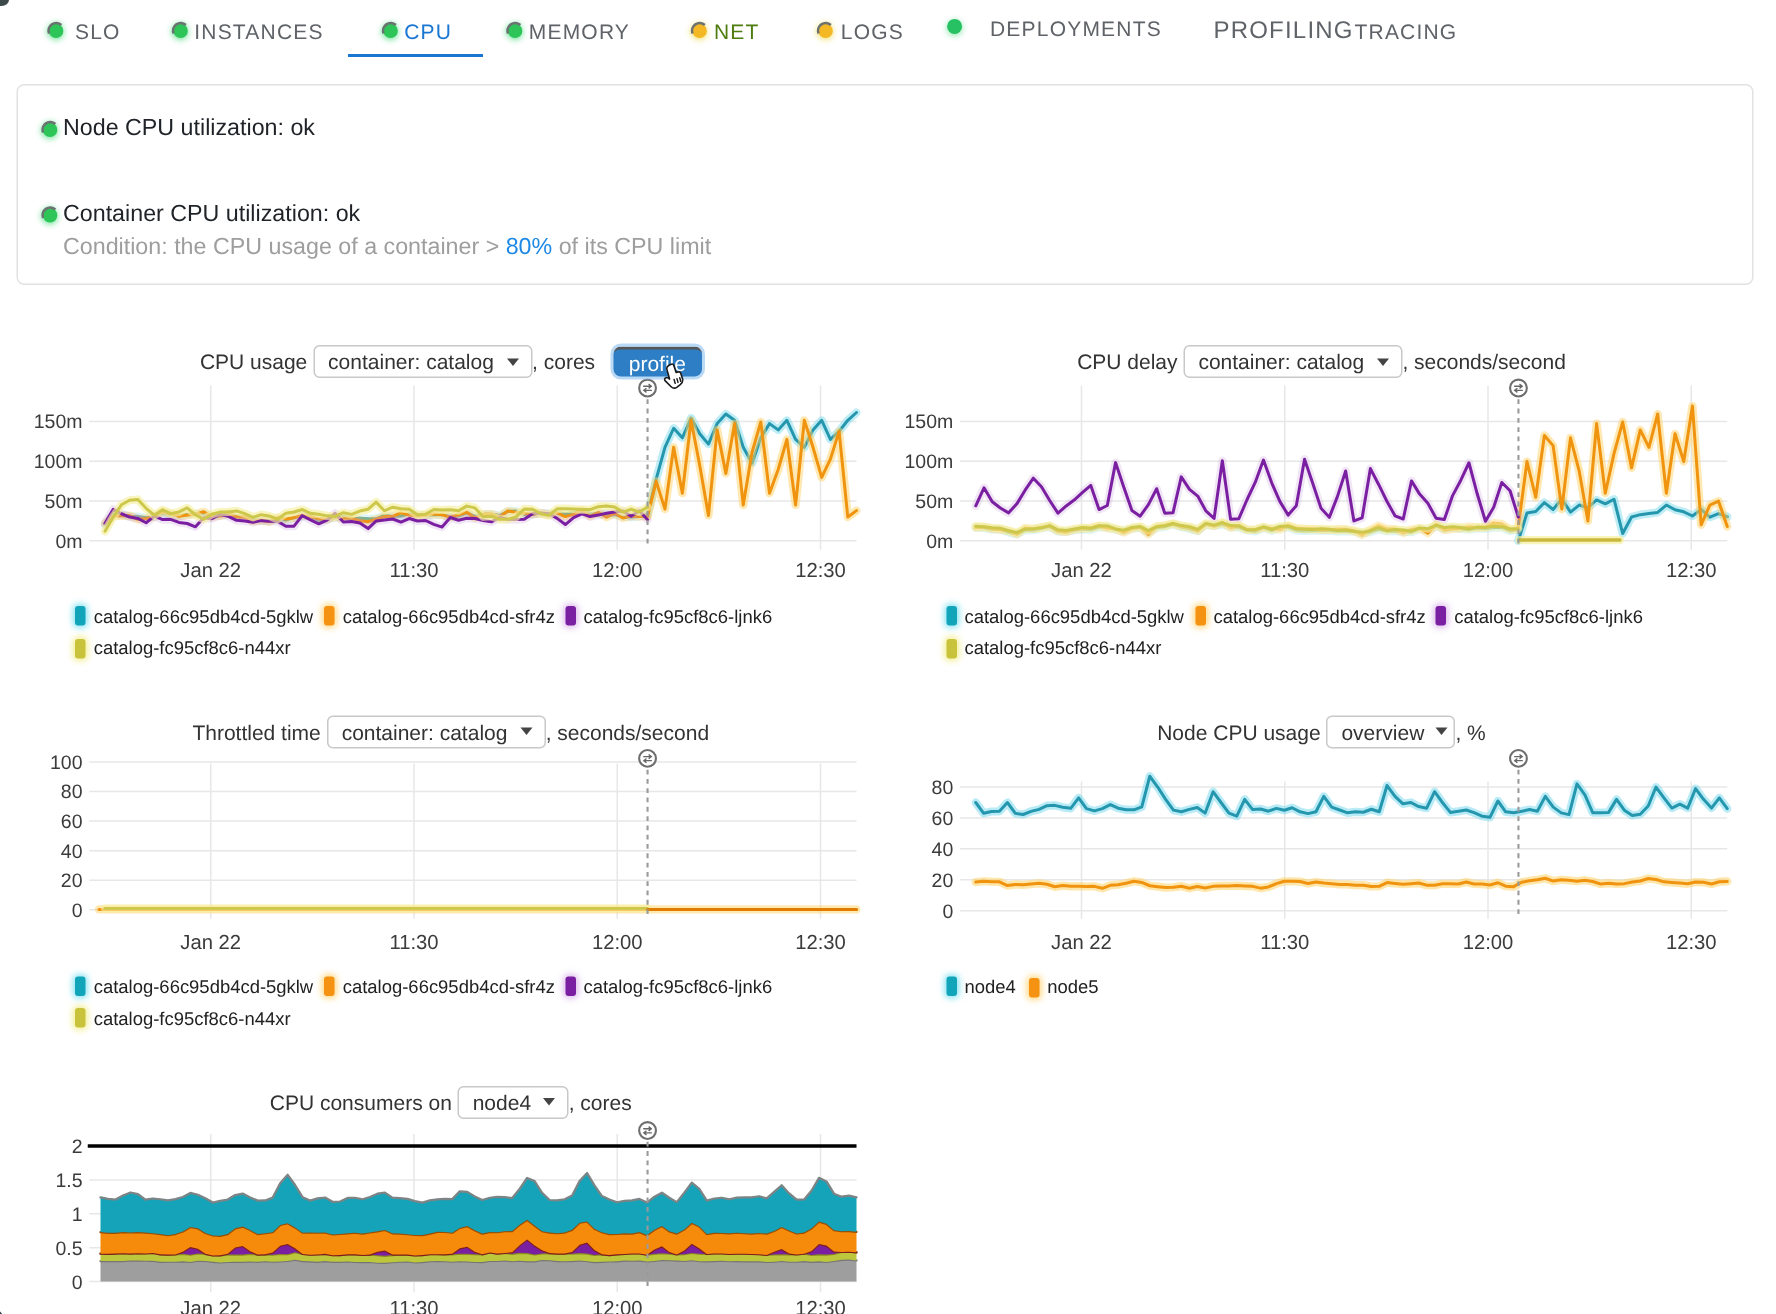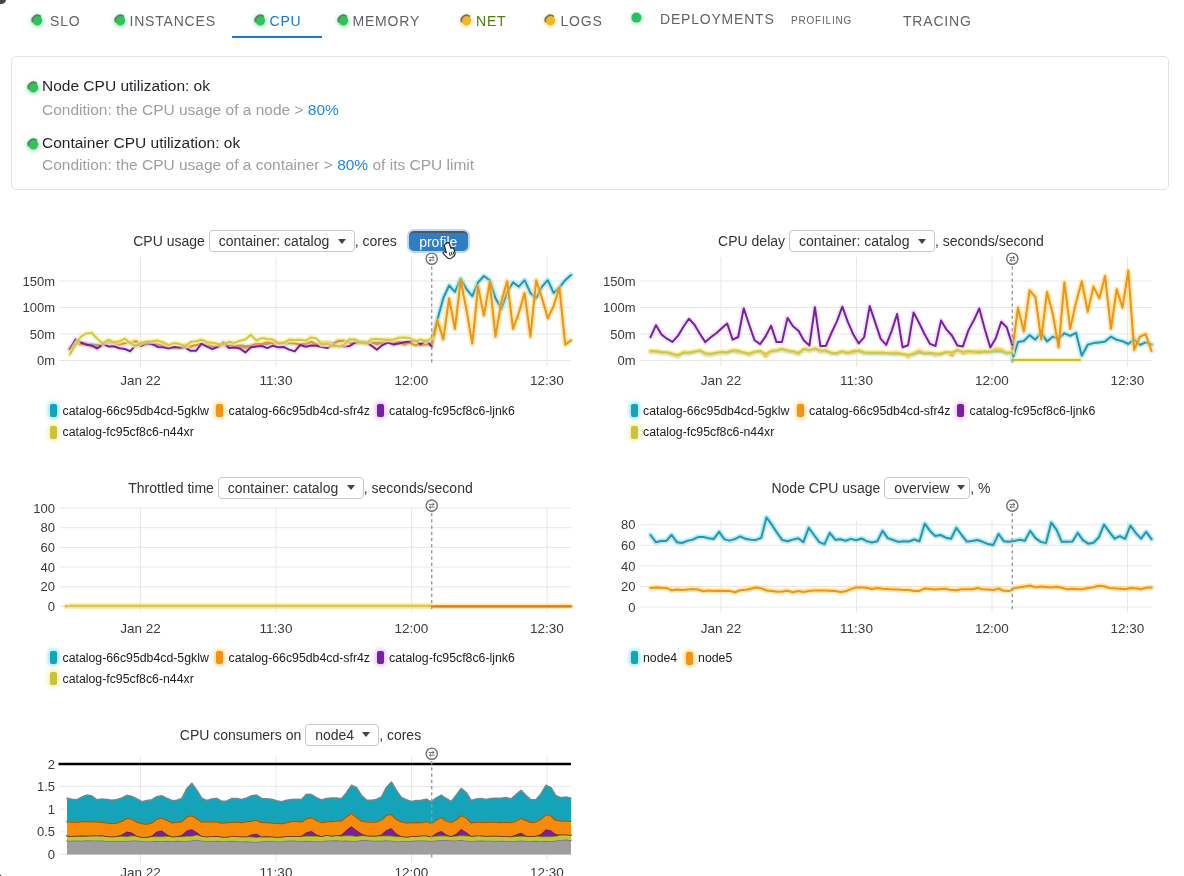--- a/index.html
+++ b/index.html
@@ -215,34 +215,33 @@
       </svg>
       <span style="margin-left:4px;font-size:14px;font-weight:500;letter-spacing:.8px;color:#5f6368">LOGS</span>
     </div>
     <div style="position:absolute;left:630px;top:11px;display:flex;height:19px;gap:14px;">
       <svg width="13" height="13" style="filter:drop-shadow(0 1px 2px rgba(80,220,130,.7))">
         <circle cx="6.4" cy="6.6" r="5" fill="#27c163"></circle>
       </svg>
       <span style="margin-left:3px;font-size:14px;font-weight:500;letter-spacing:.8px;color:#5f6368">DEPLOYMENTS</span>
     </div>
     <div style="position:absolute;left:788px;top:11px;display:flex;align-items:center;height:19px;">
-      <span style="margin-left:3px;font-size:10px;font-weight:500;letter-spacing:.8px;color:#5f6368">PROFILING</span>
+      <span style="margin-left:21px;font-size:16px;font-weight:500;letter-spacing:.8px;color:#5f6368">PROFILING</span>
     </div>
     <div style="position:absolute;left:900px;top:11px;display:flex;align-items:center;height:19px;justify-content:flex-end;">
       <span style="margin-left:3px;font-size:14px;font-weight:500;letter-spacing:.8px;color:#5f6368">TRACING</span>
     </div>
     <div style="position:absolute;left:231.5px;top:35.5px;width:90px;height:2px;background:#1976d2"></div>
 
 <div style="position:absolute;left:10.5px;top:56px;width:1158px;height:133.5px;border:1px solid #e2e2e2;border-radius:5px;"></div>
 <div style="position:absolute;left:26.5px;top:80px;"><svg width="13" height="13" style="filter:drop-shadow(0 1px 2px rgba(80,220,130,.9))">
         <circle cx="6.4" cy="6.6" r="4.8" fill="#2ec558"></circle>
         <path d="M1.7 8.3 A5.1 5.1 0 0 1 9.9 2.7" stroke="#6b7271" stroke-width="1.7" fill="none"></path>
       </svg></div>
 <div style="position:absolute;left:42px;top:77px;font-size:15.5px;color:#1f2328">Node CPU utilization: ok</div>
-<div style="position:absolute;left:42px;top:100.5px;font-size:15.5px;color:#9e9e9e">Condition: the CPU usage of a node &gt; <span style="color:#1e88e5">80%</span></div>
 <div style="position:absolute;left:26.5px;top:136.5px;"><svg width="13" height="13" style="filter:drop-shadow(0 1px 2px rgba(80,220,130,.9))">
         <circle cx="6.4" cy="6.6" r="4.8" fill="#2ec558"></circle>
         <path d="M1.7 8.3 A5.1 5.1 0 0 1 9.9 2.7" stroke="#6b7271" stroke-width="1.7" fill="none"></path>
       </svg></div>
 <div style="position:absolute;left:42px;top:133.5px;font-size:15.5px;color:#1f2328">Container CPU utilization: ok</div>
 <div style="position:absolute;left:42px;top:156px;font-size:15.5px;color:#9e9e9e">Condition: the CPU usage of a container &gt; <span style="color:#1e88e5">80%</span> of its CPU limit</div>
 
 <div style="position:absolute;left:0px;top:229px;width:601px;height:24px;display:flex;align-items:center;justify-content:center;font-size:14px;color:#333;">CPU usage&nbsp;<span style="display:inline-flex;align-items:center;justify-content:space-between;height:22px;width:146px;border:1px solid #c8c8c8;border-radius:4px;padding:0 8px 0 9px;box-sizing:border-box;font-size:14px;color:#333;white-space:nowrap;">container: catalog<span style="width:0;height:0;border-left:4.5px solid transparent;border-right:4.5px solid transparent;border-top:5px solid #444;margin-left:7px;"></span></span>,&nbsp;cores<span id="profbtn" style="margin-left:12px;display:inline-flex;align-items:center;justify-content:center;width:59px;height:20px;background:#2d7ec4;color:#fff;font-size:14px;box-shadow:0 0 0 2px rgba(144,194,238,.62);border-top:2px solid #565656;border-radius:5px;box-sizing:border-box;">profile</span></div>
     <div style="position:absolute;left:580.5px;top:229px;width:601px;height:24px;display:flex;align-items:center;justify-content:center;font-size:14px;color:#333;">CPU delay&nbsp;<span style="display:inline-flex;align-items:center;justify-content:space-between;height:22px;width:146px;border:1px solid #c8c8c8;border-radius:4px;padding:0 8px 0 9px;box-sizing:border-box;font-size:14px;color:#333;white-space:nowrap;">container: catalog<span style="width:0;height:0;border-left:4.5px solid transparent;border-right:4.5px solid transparent;border-top:5px solid #444;margin-left:7px;"></span></span>,&nbsp;seconds/second</div>
     <div style="position:absolute;left:0px;top:475.5px;width:601px;height:24px;display:flex;align-items:center;justify-content:center;font-size:14px;color:#333;">Throttled time&nbsp;<span style="display:inline-flex;align-items:center;justify-content:space-between;height:22px;width:146px;border:1px solid #c8c8c8;border-radius:4px;padding:0 8px 0 9px;box-sizing:border-box;font-size:14px;color:#333;white-space:nowrap;">container: catalog<span style="width:0;height:0;border-left:4.5px solid transparent;border-right:4.5px solid transparent;border-top:5px solid #444;margin-left:7px;"></span></span>,&nbsp;seconds/second</div>

